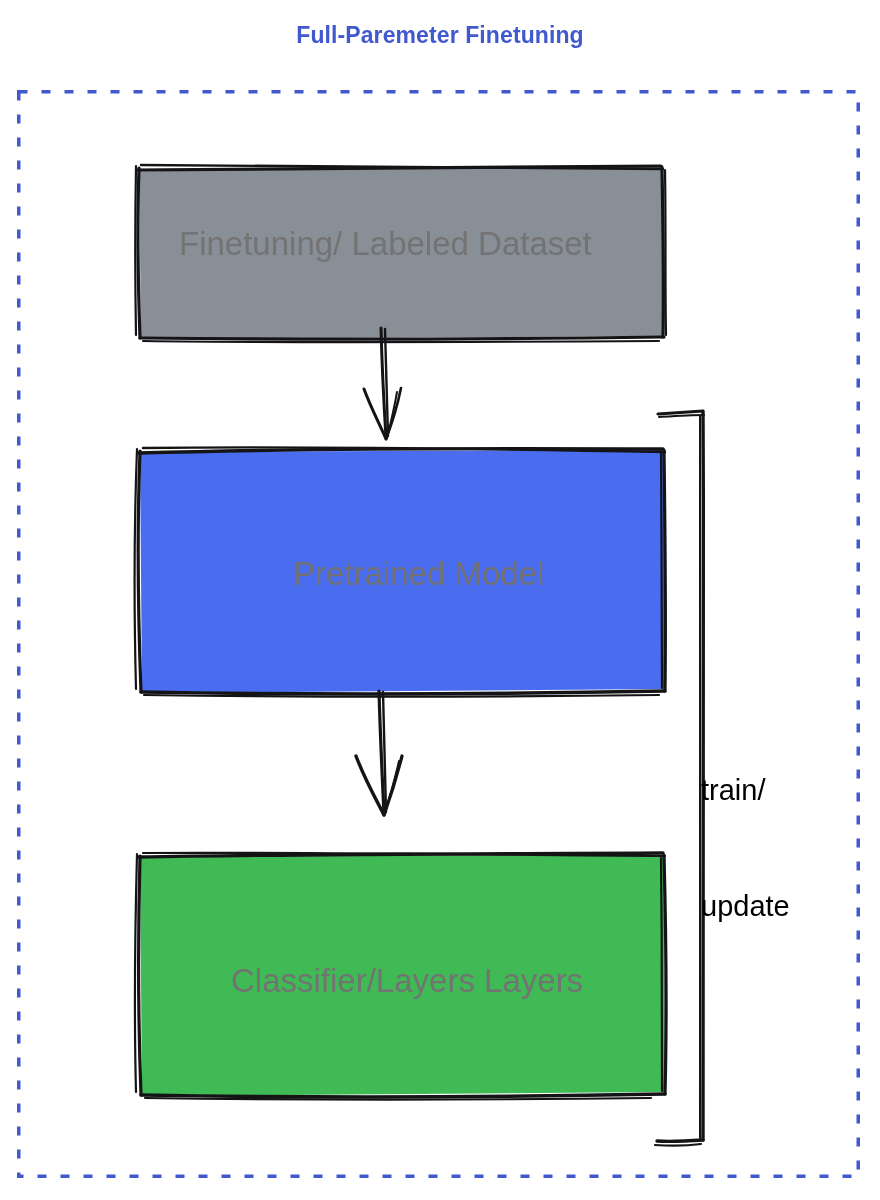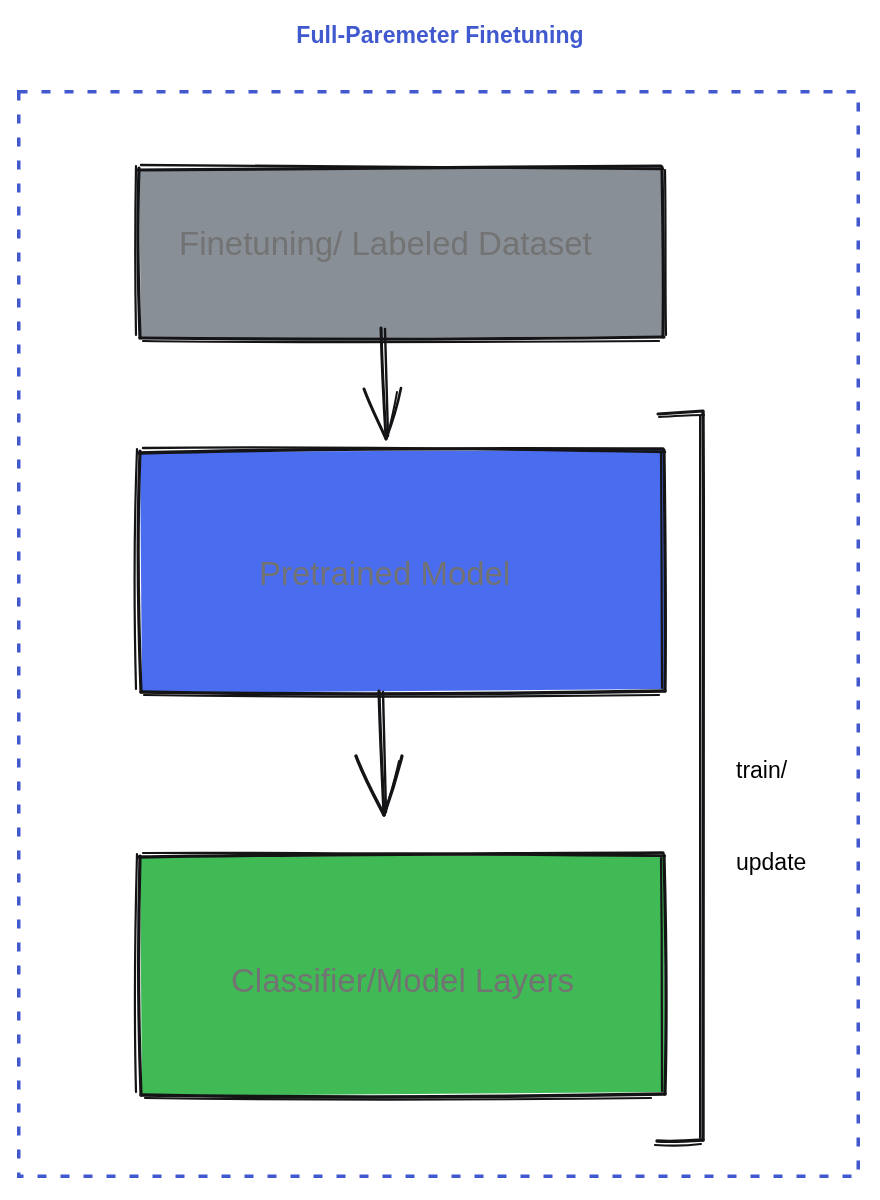--- a/index.html
+++ b/index.html
@@ -61,41 +61,41 @@
     line-height: 1.25;
     white-space: nowrap;
     z-index: 3;
   }
 
   #node-dataset      { left: 131px; top: 161px;  width: 540px; height: 182px; }
   #node-pretrained   { left: 131px; top: 443px;  width: 540px; height: 254px; }
   #node-classifier   { left: 131px; top: 848px;  width: 540px; height: 252px; }
 
   #label-dataset     { left: 48px;  top: 62px; }
-  #label-pretrained  { left: 128px; top: 110px; }
+  #label-pretrained  { left: 162px; top: 110px; }
   #label-classifier  { left: 100px; top: 112px; }
 
   
   .connector {
     position: absolute;
     z-index: 4;
   }
   .connector svg { display: block; overflow: visible; }
 
   #arrow-dataset-to-model   { left: 340px; top: 326px; width: 110px; height: 124px; }
   #arrow-model-to-classifier{ left: 336px; top: 688px; width: 120px; height: 170px; }
   #bracket-train-update     { left: 648px; top: 403px; width: 80px; height: 750px; }
 
   
   .edge-label {
     position: absolute;
-    left: 736px;
+    left: 701px;
     top: 694px;
     color: #000000;
-    font-size: 23px;
+    font-size: 29px;
     line-height: 1.33;
     white-space: pre;
     z-index: 5;
   }
   .edge-label span { display: block; }
 </style>
 </head>
 <body>
 
 <div id="canvas">
@@ -143,21 +143,21 @@
       <path d="M9 9 L533 7 L534 244 L11 248 Z" fill="#3fba55"></path>
       <path d="M8 9 C 150 6, 350 6, 532 5" fill="none" stroke="#141417" stroke-width="3.4" stroke-linecap="round"></path>
       <path d="M12 5 C 170 4, 370 7, 534 8" fill="none" stroke="#141417" stroke-width="2.2" stroke-linecap="round"></path>
       <path d="M533 7 C 535 84, 536 168, 534 246" fill="none" stroke="#141417" stroke-width="3.2" stroke-linecap="round"></path>
       <path d="M530 10 C 531 88, 531 170, 531 243" fill="none" stroke="#141417" stroke-width="2.2" stroke-linecap="round"></path>
       <path d="M534 246 C 380 249, 180 250, 10 247" fill="none" stroke="#141417" stroke-width="3.4" stroke-linecap="round"></path>
       <path d="M520 250 C 350 252, 160 252, 14 250" fill="none" stroke="#141417" stroke-width="2.2" stroke-linecap="round"></path>
       <path d="M10 247 C 7 168, 7 85, 9 8" fill="none" stroke="#141417" stroke-width="3.2" stroke-linecap="round"></path>
       <path d="M5 244 C 3 166, 4 82, 6 6" fill="none" stroke="#141417" stroke-width="2.2" stroke-linecap="round"></path>
     </svg>
-    <div class="node-label" id="label-classifier">Classifier/Model Layers</div>
+    <div class="node-label" id="label-classifier">Classifier/Layers Layers</div>
   </div>
 
   <div class="connector" id="arrow-dataset-to-model">
     <svg width="110" height="124" viewBox="0 0 110 124" xmlns="http://www.w3.org/2000/svg">
       <path d="M41 2 C 42 40, 44 80, 46 112" fill="none" stroke="#141417" stroke-width="3" stroke-linecap="round"></path>
       <path d="M45 3 C 46 42, 47 82, 48 110" fill="none" stroke="#141417" stroke-width="2.4" stroke-linecap="round"></path>
       <path d="M24 63 C 31 82, 40 99, 46 113" fill="none" stroke="#141417" stroke-width="3" stroke-linecap="round"></path>
       <path d="M61 62 C 57 82, 51 100, 46 113" fill="none" stroke="#141417" stroke-width="2.6" stroke-linecap="round"></path>
       <path d="M57 66 C 54 84, 50 100, 47 112" fill="none" stroke="#141417" stroke-width="2" stroke-linecap="round"></path>
     </svg>

